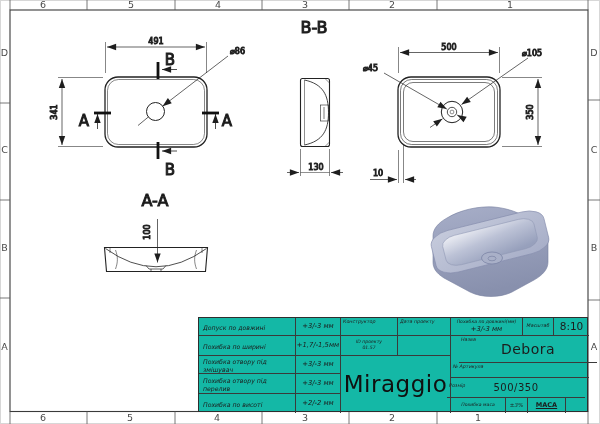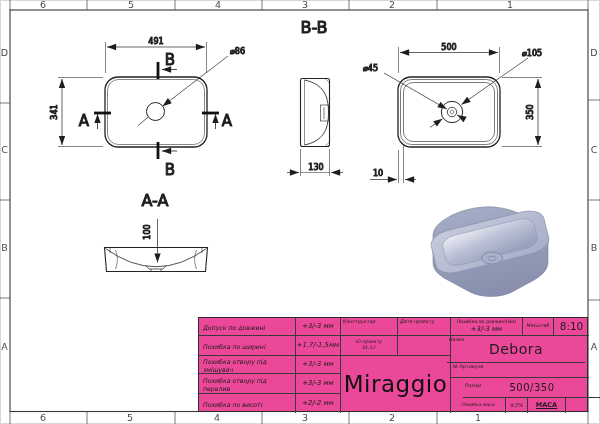--- a/index.html
+++ b/index.html
@@ -11,21 +11,21 @@
   svg{position:absolute;left:0;top:0;}
   svg text{font-family:"DejaVu Sans",sans-serif;fill:#222;}
   .zone{font-size:9.5px;fill:#4a4a4a;}
   .dim{font-size:8px;fill:#1e1e1e;}
   .seclet{font-size:15px;fill:#111;}
   .sectitle{font-size:16px;fill:#111;}
 
   
   .tblock{
     position:absolute;left:198px;top:317px;width:390px;height:95px;
-    border:1.2px solid #2e2e2e;box-sizing:border-box;background:#ec4899;
+    border:1.2px solid #2e2e2e;box-sizing:border-box;background:#14b8a6;
     color:#1c1c1c;
   }
   .cell{position:absolute;box-sizing:border-box;overflow:hidden;}
   .br{border-right:1px solid #3a3a3a;}
   .bb{border-bottom:1px solid #3a3a3a;}
   .tol-label{font:italic 6.2px/1.15 "DejaVu Sans",sans-serif;padding:2px 2px 0 4px;display:flex;align-items:center;}
   .tol-val{font:italic 6.8px/1 "DejaVu Sans",sans-serif;display:flex;align-items:center;justify-content:center;}
   .tiny{font:italic 4.8px/1 "DejaVu Sans",sans-serif;position:absolute;left:2px;top:2px;color:#222;}
   .center-wrap{display:flex;align-items:center;justify-content:center;height:100%;}
   .brand{font:400 23px/1 "DejaVu Sans",sans-serif;letter-spacing:.5px;color:#101010;}
@@ -252,30 +252,30 @@
     <div class="center-wrap">
           <span class="smallval" style="font-size:4.8px;">Масштаб</span>
         </div>
   </div>
   <div class="cell bb" style="left:355px;top:0;width:35px;height:18px;">
     <div class="center-wrap">
           <span class="scaleval">8:10</span>
         </div>
   </div>
 
-  <div class="cell bb" style="left:248px;top:18px;width:138px;height:27px;">
+  <div class="cell bb" style="left:260px;top:18px;width:138px;height:27px;">
     <span class="tiny">Назва</span>
     <div class="center-wrap">
           <span class="bigval">Debora</span>
         </div>
   </div>
   <div class="cell bb" style="left:252px;top:45px;width:138px;height:15px;">
     <span class="tiny">№ Артикула</span>
   </div>
-  <div class="cell bb" style="left:264px;top:60px;width:138px;height:20px;">
+  <div class="cell bb" style="left:248px;top:60px;width:138px;height:20px;">
     <span class="tiny" style="top:6px;">Розмір</span>
     <div class="center-wrap">
           <span class="midval">500/350</span>
         </div>
   </div>
 
   <div class="cell br" style="left:252px;top:80px;width:55px;height:15px;">
     <div class="center-wrap">
           <span class="smallval" style="font-size:4.6px;">Похибка маса</span>
         </div>

